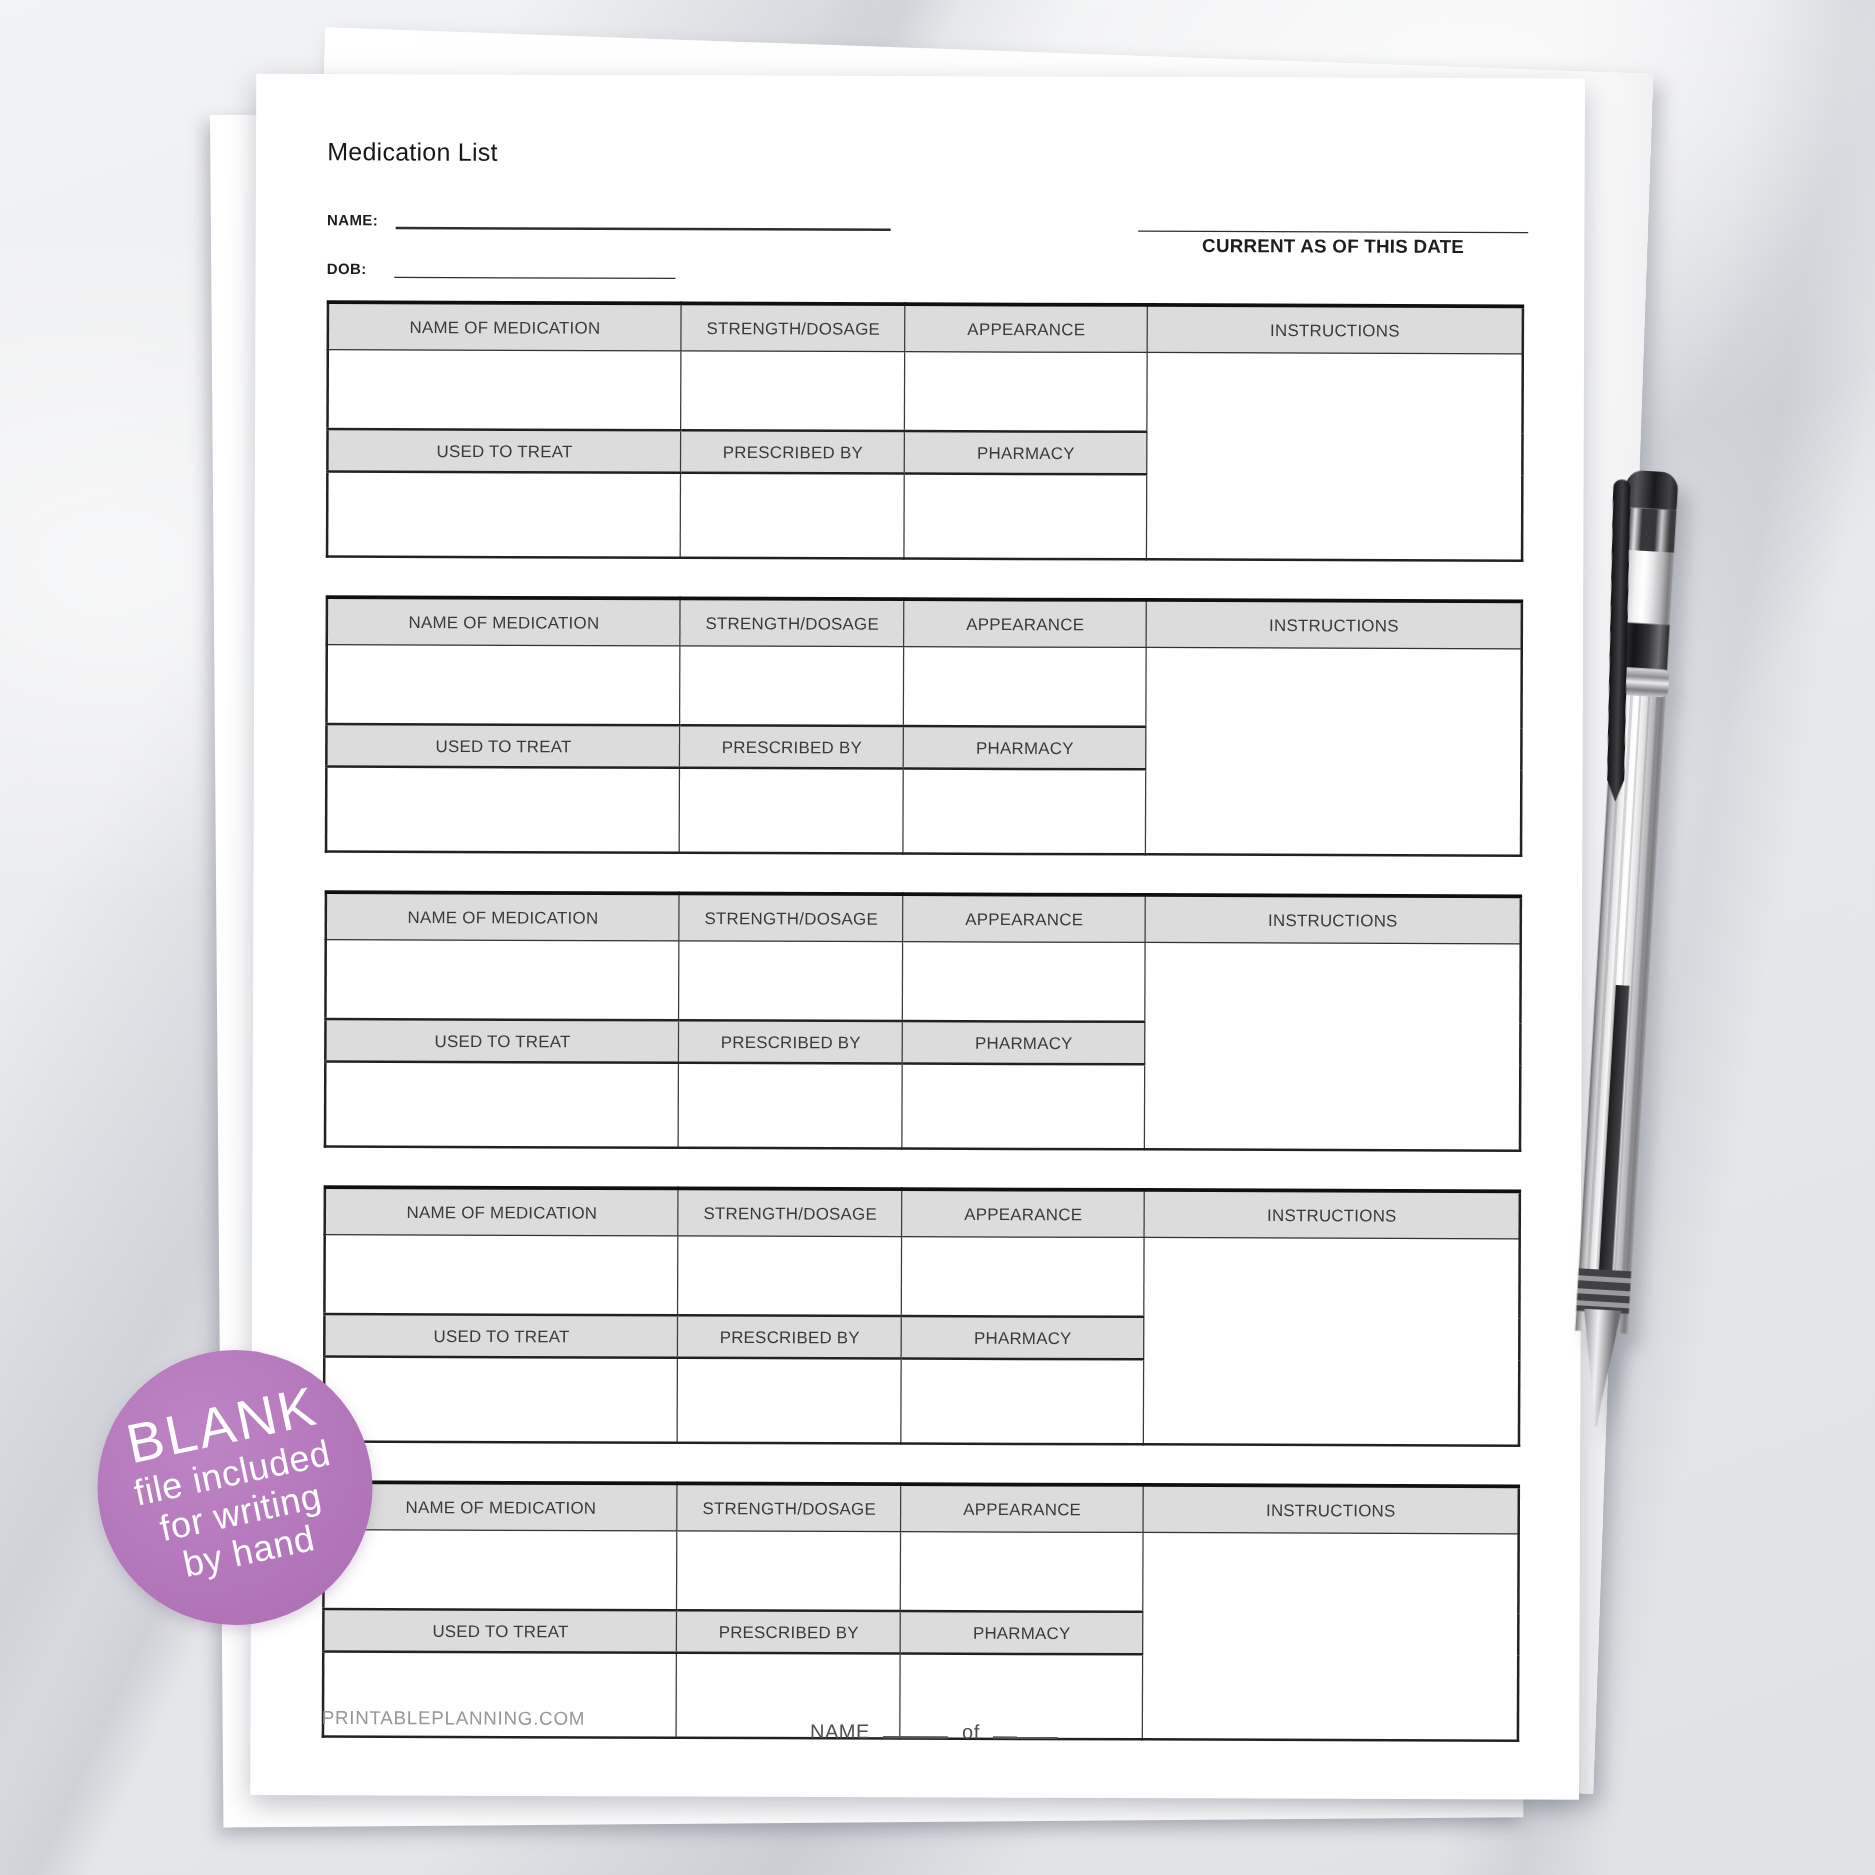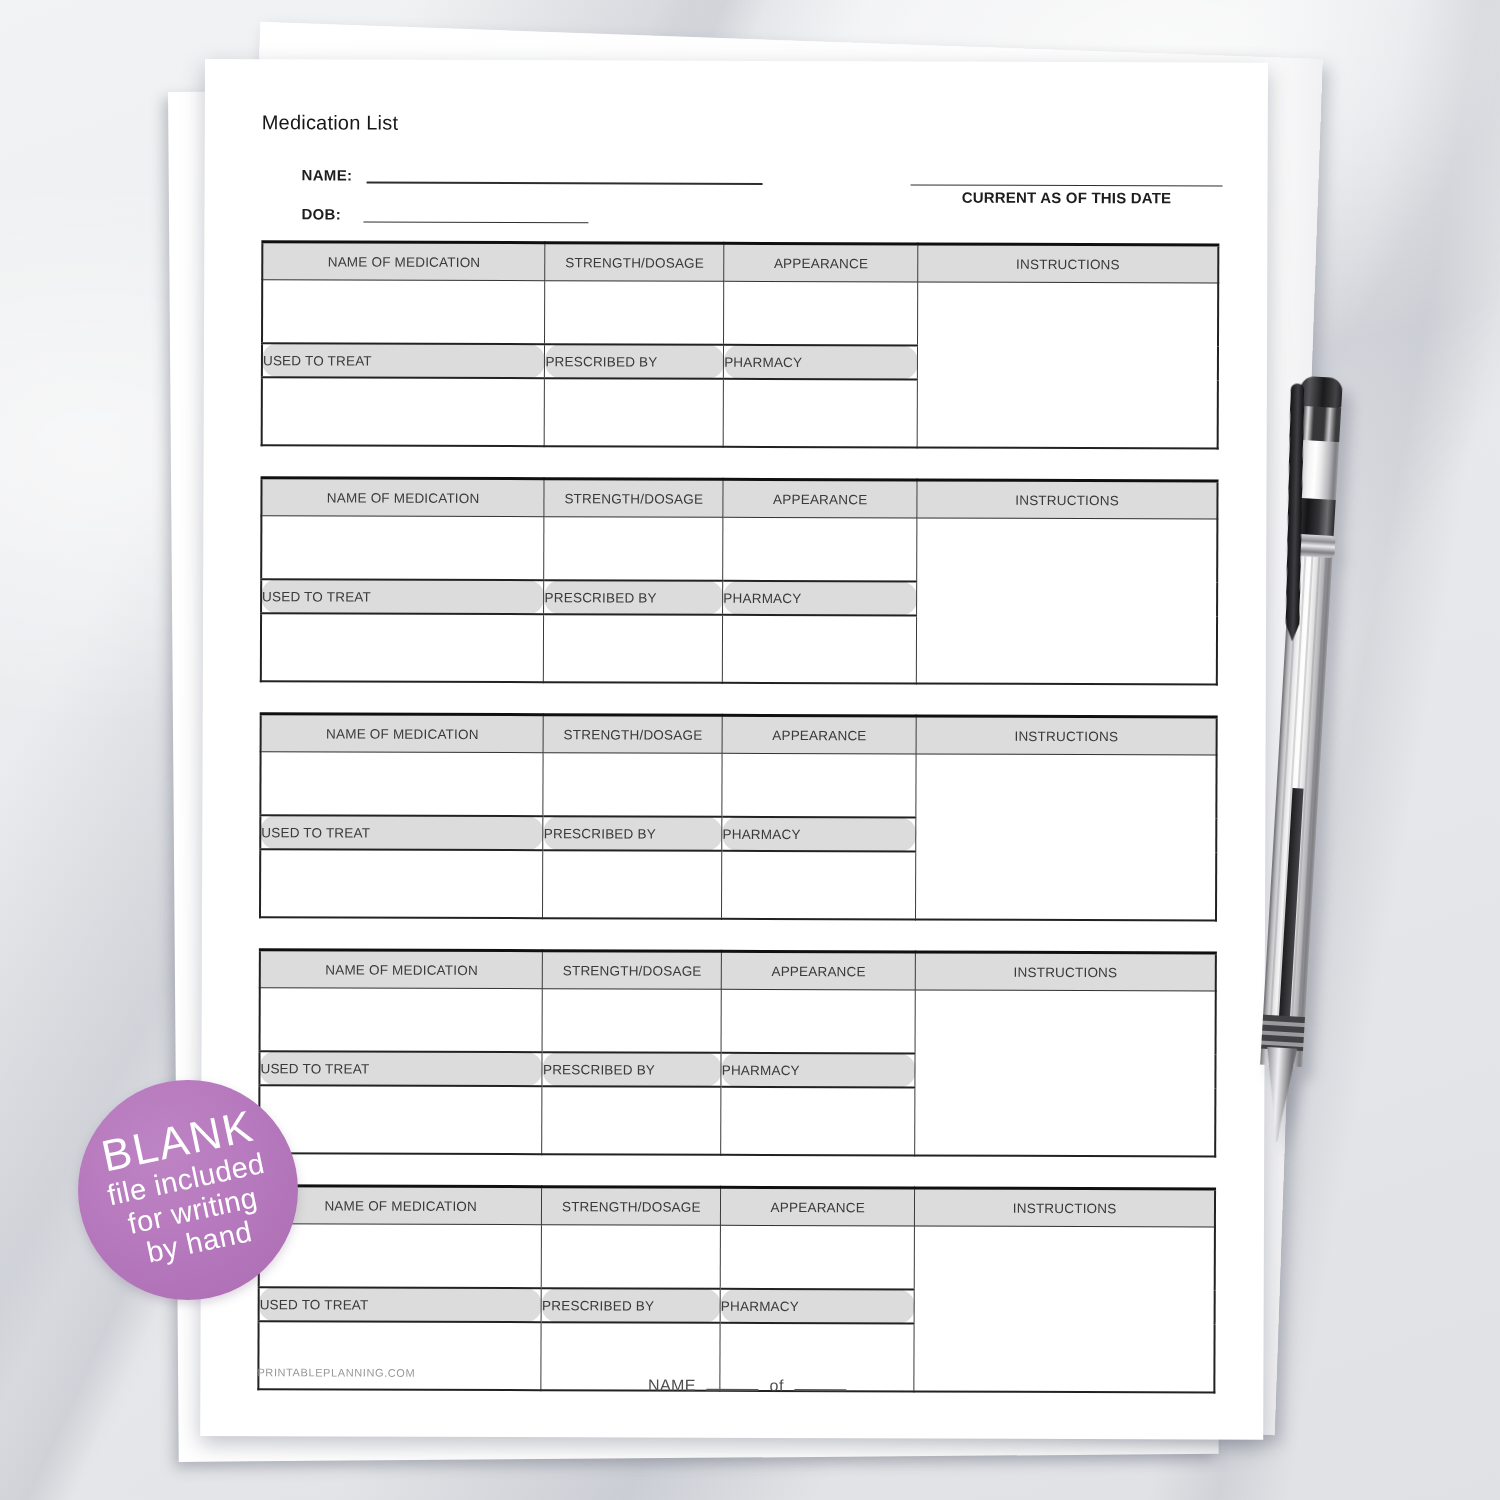--- a/index.html
+++ b/index.html
@@ -30,21 +30,21 @@
     background:linear-gradient(90deg,#ffffff 0%,#fdfdfd 94%,#f1f1f3 100%);
   }
   .front-page{
     position:absolute; left:205px; top:59px; width:1063px; height:1377px;
     background:#fff; z-index:3; transform:rotate(0.2deg); transform-origin:top left;
     box-shadow:0 8px 22px rgba(100,106,120,0.40);
   }
   
   .page-title{position:absolute; left:57px; top:52px; font-size:20px; color:#171717; letter-spacing:0.2px;}
   .name-row{position:absolute; left:57px; top:104px; display:flex; align-items:flex-end;}
-  .field-label{font-size:15px; font-weight:600; color:#1d1d1d; letter-spacing:0.3px;margin-left:40px;}
+  .field-label{font-size:12px; font-weight:600; color:#1d1d1d; letter-spacing:0.3px;}
   .write-line{display:inline-block; border-bottom:2px solid #2e2e2e; height:18px;}
   .name-line{width:396px; margin-left:14px;}
   .dob-row{position:absolute; left:57px; top:144px; display:flex; align-items:flex-end;}
   .dob-line{width:225px; margin-left:22px; border-bottom-width:1.5px;}
   .date-block{position:absolute; left:706px; top:106px; width:312px; text-align:center;}
   .date-line{display:block; border-bottom:1.5px solid #2e2e2e; height:17px; width:100%;}
   .date-caption{margin-top:3px; font-size:15px; font-weight:600; color:#1d1d1d; letter-spacing:0.2px;}
   
   .tables{position:absolute; left:57px; top:181px; width:958px;}
   .med-table{
@@ -54,27 +54,27 @@
   .med-table col.c1{width:29.6%;} .med-table col.c2{width:18.7%;}
   .med-table col.c3{width:20.3%;} .med-table col.c4{width:31.4%;}
   .med-table th,.med-table td{border:1.5px solid #3a3a3a; padding:0;}
   .med-table tr.hdr th{
     background:var(--hdr-fill,#dcdcdc); height:36px; font-size:13.5px; font-weight:400;
     color:#3a3a3a; text-align:center; letter-spacing:0.2px; border-bottom:1.5px solid #333;
   }
   .med-table tr.blank1 td{height:62px; background:#fff;}
   .med-table tr.hdr2 th{
     background:var(--hdr-fill,#dcdcdc); height:32px; font-size:13.5px; font-weight:400;
-    color:#3a3a3a; text-align:left; letter-spacing:0.2px;
-    border-top:2.5px solid #222; border-bottom:2.5px solid #222;border-radius:16px;
+    color:#3a3a3a; text-align:center; letter-spacing:0.2px;
+    border-top:2.5px solid #222; border-bottom:2.5px solid #222;
   }
   .med-table tr.blank2 td{height:66px; background:#fff;}
   .med-table td.instr{background:#fff;}
   
-  .footer-site{position:absolute; left:57px; top:1307px; font-size:11px; color:var(--footer-gray,#999); letter-spacing:0.6px;}
+  .footer-site{position:absolute; left:57px; top:1307px; font-size:15px; color:var(--footer-gray,#999); letter-spacing:0.6px;}
   .footer-page{position:absolute; left:57px; top:1314px; width:958px; text-align:center; transform:translateX(14px);
     font-size:16px; color:#4e4e4e; letter-spacing:0.4px;}
   .page-blank{display:inline-block; width:52px; height:14px; border-bottom:2px solid #565656; margin:0 6px;}
   
   .badge{
     position:absolute; left:78px; top:1080px; width:220px; height:220px; border-radius:50%;
     background:radial-gradient(circle at 38% 32%, #bd84c4 0%, var(--badge-color,#b577bc) 55%, #ab6cb2 100%);
     z-index:5; display:flex; align-items:center; justify-content:center;
     box-shadow:0 4px 10px rgba(120,90,130,0.25);
   }

